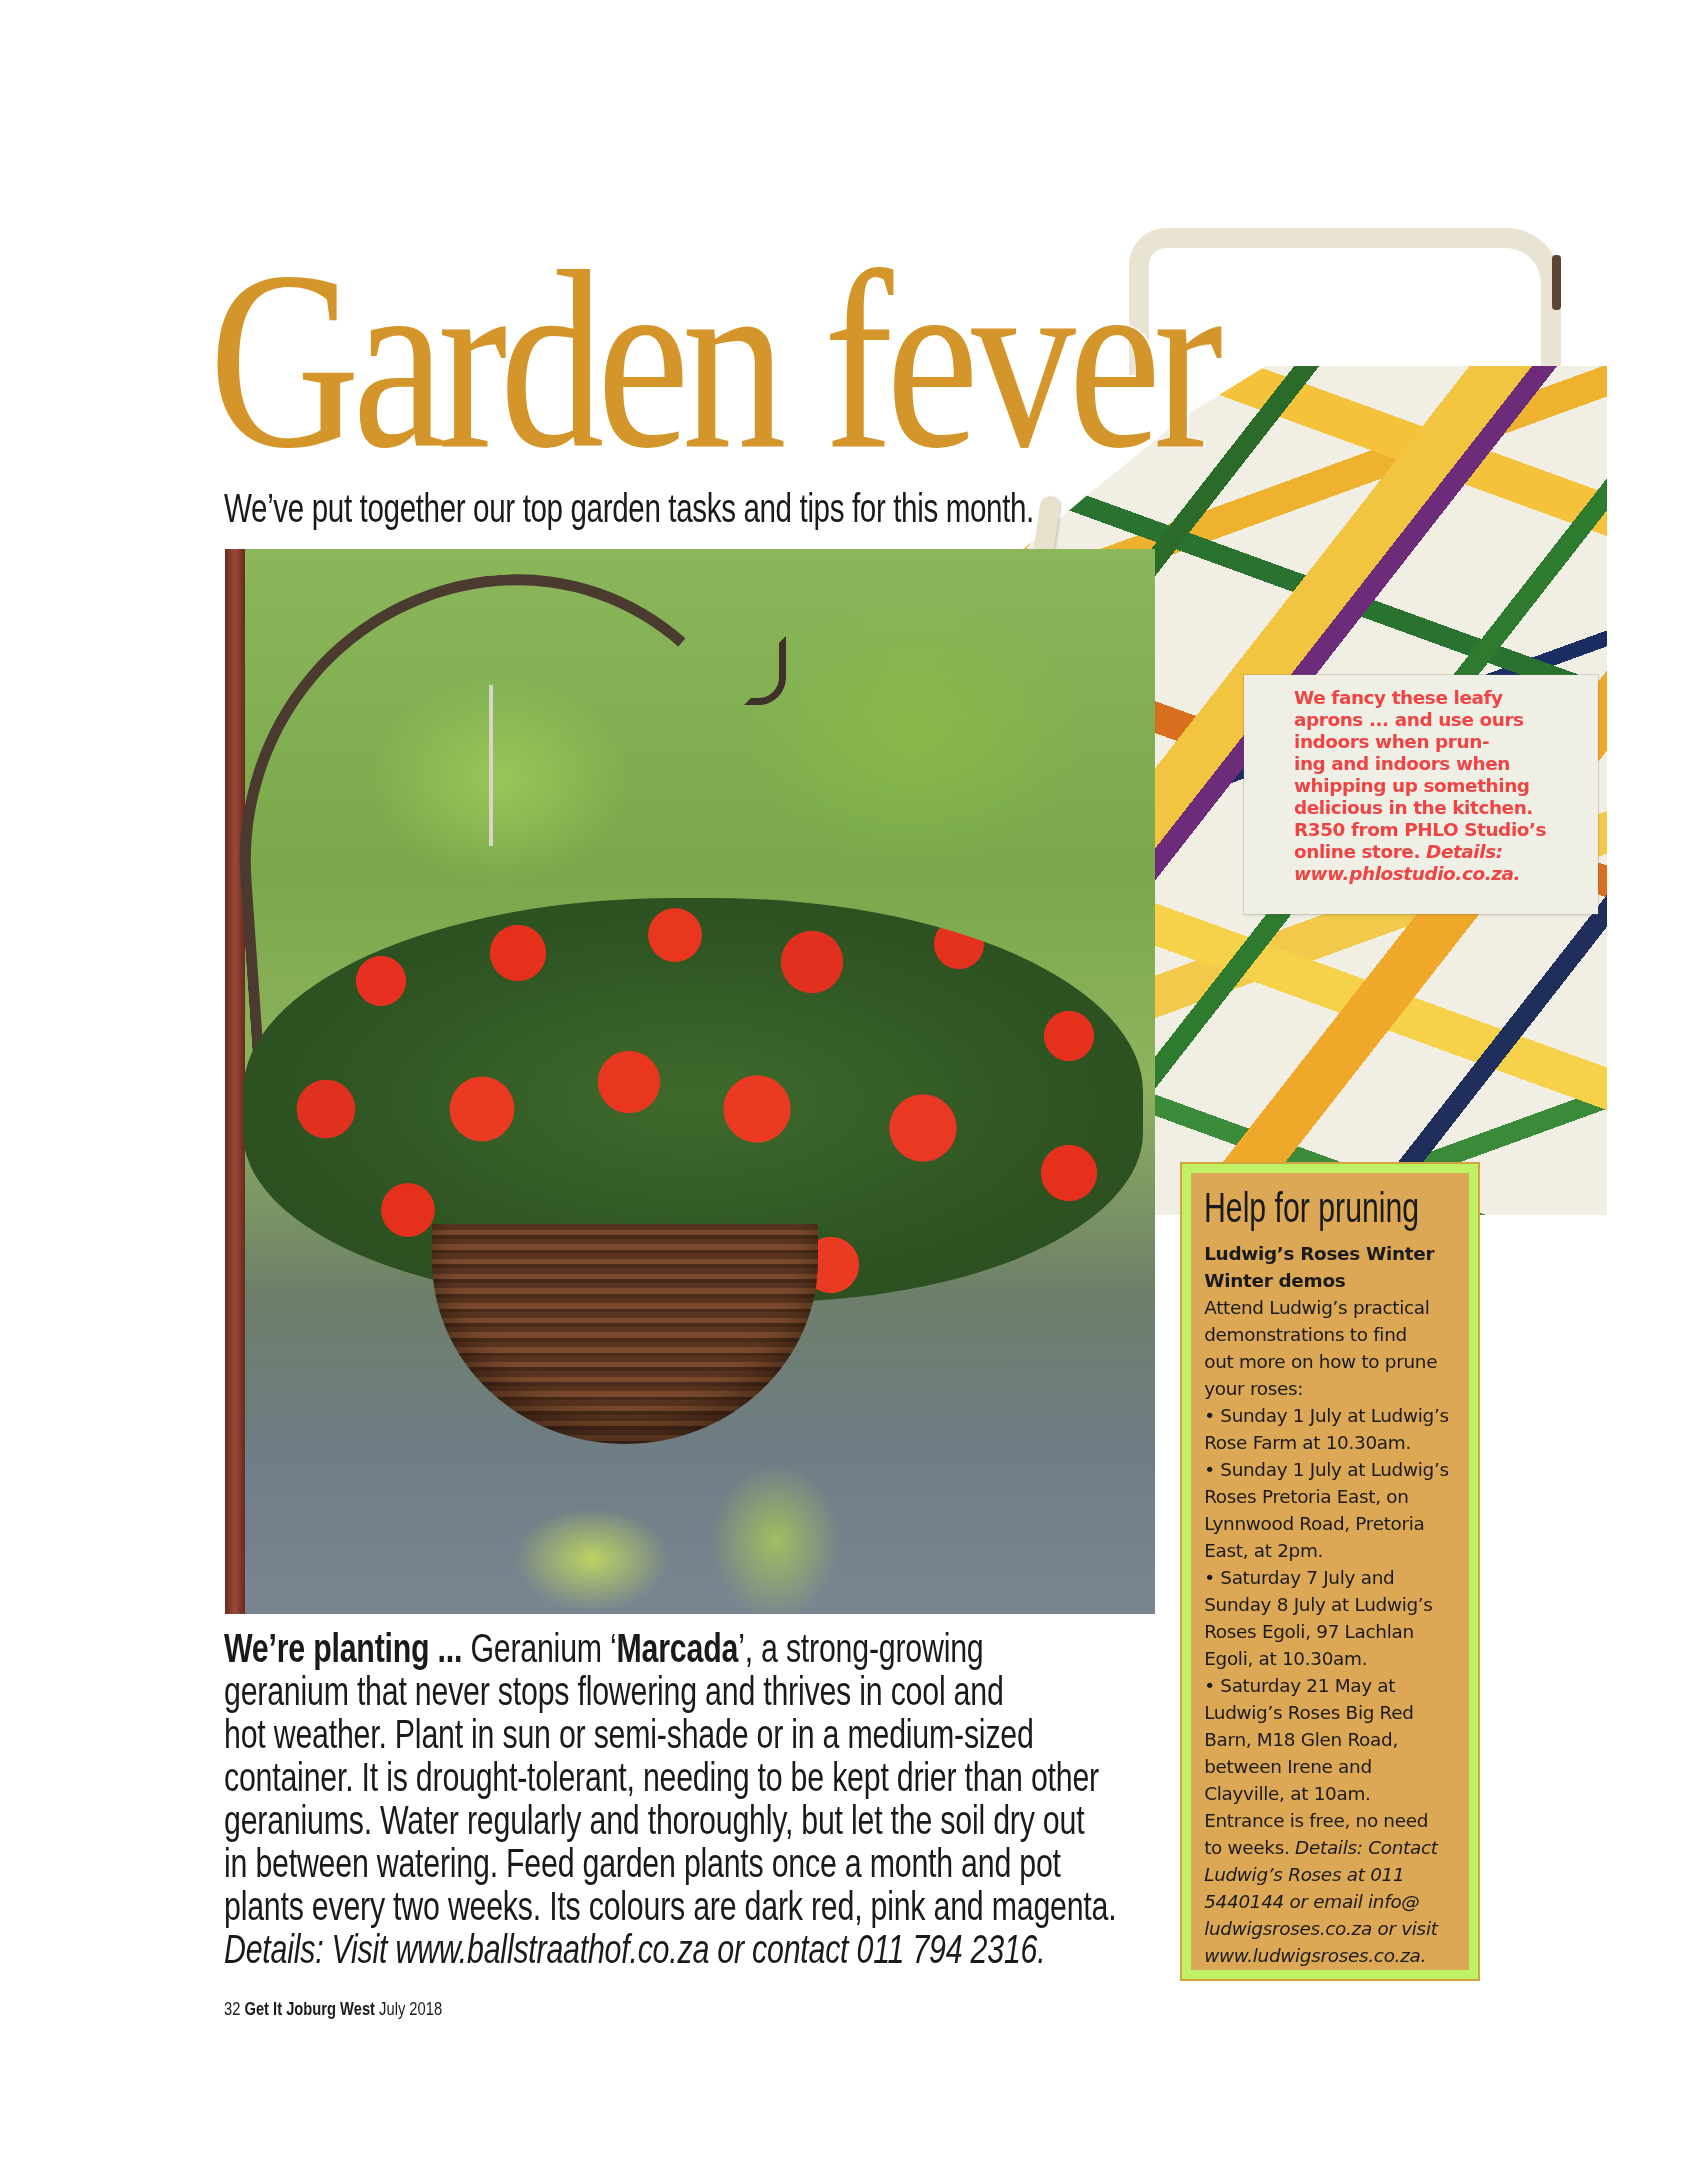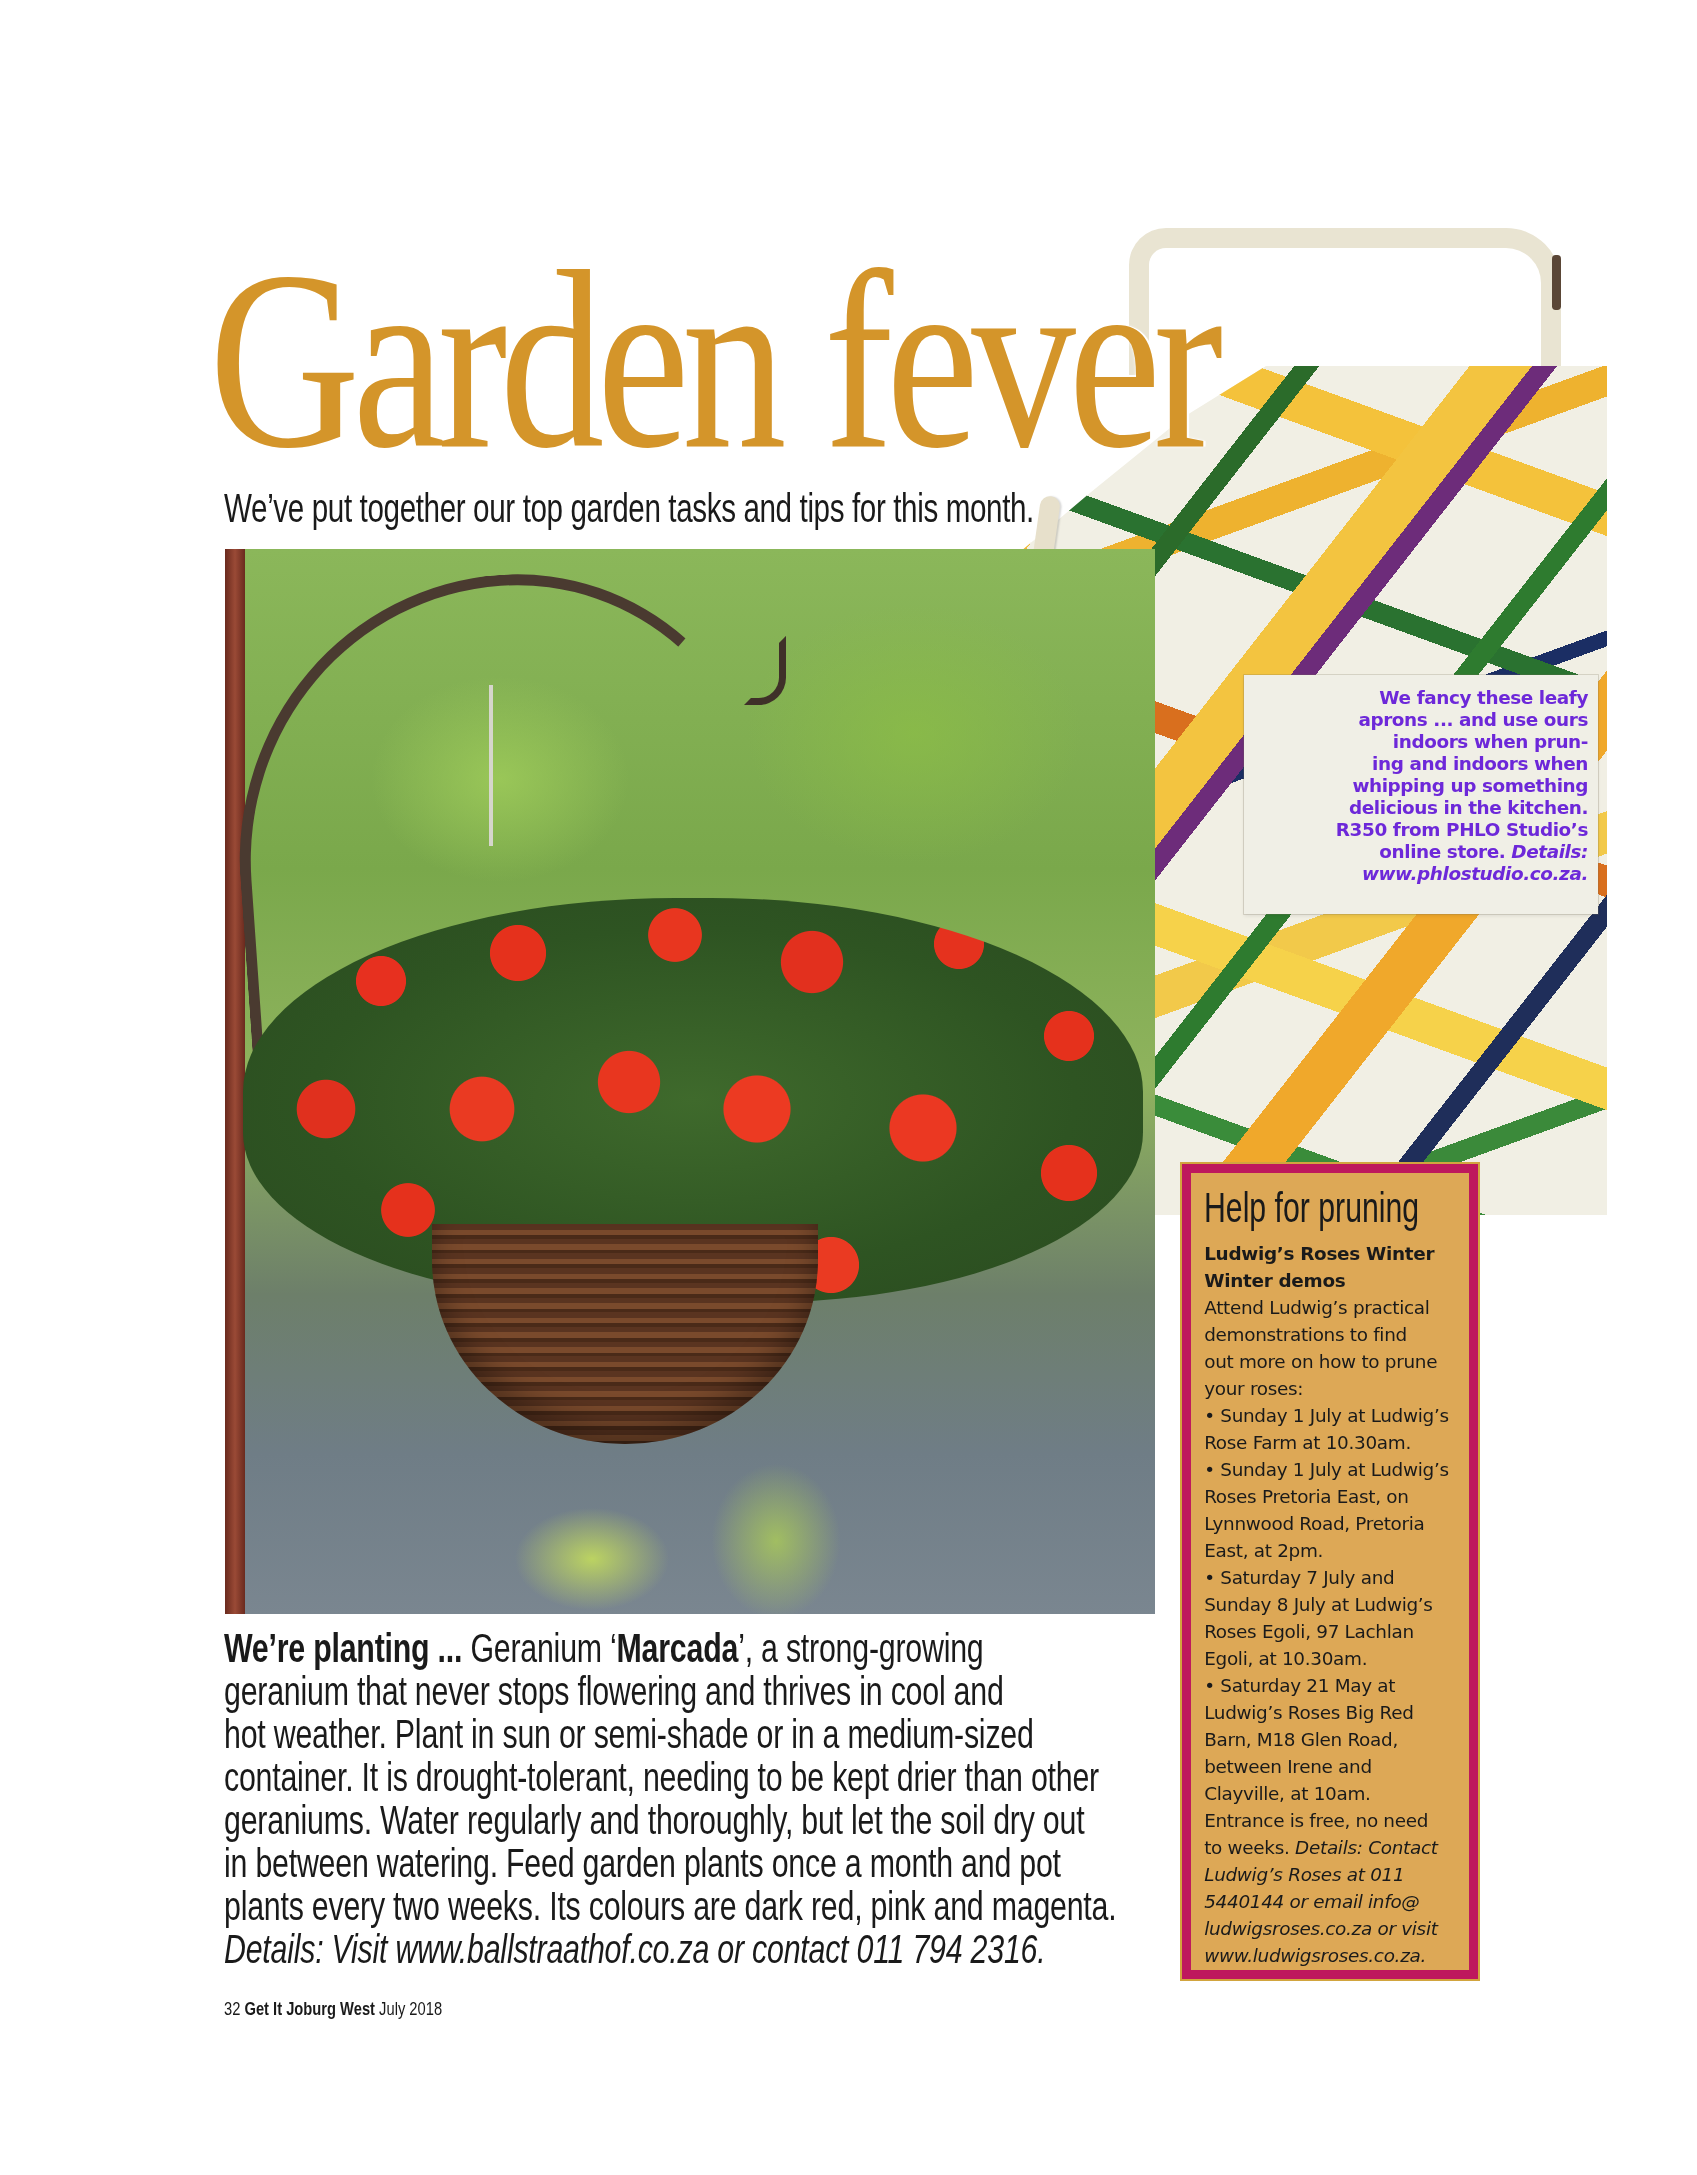--- a/index.html
+++ b/index.html
@@ -14,21 +14,21 @@
   .apron-strap::after { content: ""; position: absolute; right: -20px; top: 7.3px; width: 9.2px; height: 55px; background: #5a4636; border-radius: 3.7px; }
   .apron-body { position: absolute; left: 0; top: 138px; width: 588px; height: 849px;
     clip-path: polygon(42% 0%, 100% 0%, 100% 100%, 6% 100%, 3% 40%, 0% 22%, 12% 15%, 28% 6%);
     background:
       linear-gradient(128deg, transparent 0 8%, #f1b732 8% 12%, transparent 12% 22%, #2b6b2a 22% 24%, transparent 24% 36%, #f3c440 36% 41%, #6d2c7a 41% 43%, transparent 43% 54%, #2e7b2f 54% 56%, transparent 56% 66%, #f0a82b 66% 71%, transparent 71% 80%, #1f2e5a 80% 82%, transparent 82%),
       linear-gradient(20deg, transparent 0 14%, #3a8c3a 14% 16%, transparent 16% 30%, #f6d24a 30% 34%, transparent 34% 50%, #d96f1e 50% 53%, transparent 53% 68%, #2a7230 68% 70%, transparent 70% 84%, #f4c23b 84% 88%, transparent 88%),
       linear-gradient(160deg, transparent 0 20%, #eeb22f 20% 23%, transparent 23% 45%, #1b2e64 45% 46.5%, transparent 46.5% 62%, #f2c94a 62% 66%, transparent 66% 88%, #3b8a3a 88% 90%, transparent 90%),
       #f1efe4; }
   .apron-tie { position: absolute; left: -11px; top: 266px; width: 20px; height: 478px; background: #e7e0cb; border-radius: 11px; transform: rotate(8deg); box-shadow: 1.8px 0 1.8px rgba(0,0,0,0.15); }
   .apron-pocket { position: absolute; left: 225px; top: 447px; width: 354px; height: 239px; background: #f0efe6; box-shadow: 0 0 0 0.9px rgba(120,110,90,0.25), 0 1.8px 3.7px rgba(0,0,0,0.08); }
-  .apron-caption { position: absolute; left: 275px; top: 459px; width: 294px; font-family: "DejaVu Sans", sans-serif; font-weight: bold; font-size: 18.4px; line-height: 22px; color: #6d28d9; letter-spacing: -0.4px; text-align: right; }
+  .apron-caption { position: absolute; left: 275px; top: 459px; width: 294px; font-family: "DejaVu Sans", sans-serif; font-weight: bold; font-size: 18.4px; line-height: 22px; color: #ef4444; letter-spacing: -0.4px; }
   .apron-caption .it { font-style: italic; }
 
   
   .title { position: absolute; left: 209px; top: 241px; margin: 0; font-family: "Liberation Serif", serif; font-weight: normal;
     font-size: 255px; line-height: 239px; color: #d4952a; letter-spacing: -9.2px; transform: scaleX(0.82); transform-origin: left top; white-space: nowrap;
     text-shadow: 0 0 3.7px #fff, 2.8px 0 0 #fff; }
   .subtitle { position: absolute; left: 224px; top: 483px; margin: 0; font-family: "Liberation Sans", sans-serif; font-size: 40px; line-height: 51px; color: #1a1a1a;
     transform: scaleX(0.74); transform-origin: left top; white-space: nowrap; letter-spacing: -0.5px; }
 
   
@@ -66,21 +66,21 @@
 
   
   .body-text { position: absolute; left: 224px; top: 1627px; width: 1276px; font-family: "Liberation Sans", sans-serif; font-size: 41px; line-height: 43px; color: #1a1a1a;
     transform: scaleX(0.74); transform-origin: left top; letter-spacing: -0.3px; }
   .body-text .lead { font-weight: bold; }
   .body-text .bold { font-weight: bold; }
   .body-text .details { font-style: italic; }
   .body-text .line { display: block; white-space: nowrap; }
 
   
-  .prune-box { position: absolute; left: 1180px; top: 1162px; width: 300px; height: 819px; border: 2.8px solid #d2a43e; background: #be185d; box-sizing: border-box; }
+  .prune-box { position: absolute; left: 1180px; top: 1162px; width: 300px; height: 819px; border: 2.8px solid #d2a43e; background: #bef264; box-sizing: border-box; }
   .prune-inner { position: absolute; left: 9.2px; top: 9.2px; right: 9.2px; bottom: 9.2px; background: #dda856; padding: 11px 0 0 13px; box-sizing: border-box; }
   .prune-title { margin: 0; font-family: "Liberation Sans", sans-serif; font-weight: normal; font-size: 42px; line-height: 48px; color: #1a1a1a;
     transform: scaleX(0.72); transform-origin: left top; white-space: nowrap; }
   .prune-text { margin-top: 8px; font-family: "DejaVu Sans", sans-serif; font-size: 18.4px; line-height: 27px; color: #1a1a1a; letter-spacing: -0.3px; }
   .prune-text .ln { display: block; white-space: nowrap; }
   .prune-text .b { font-weight: bold; }
   .prune-text .it { font-style: italic; }
 
   
   .footer { position: absolute; left: 224px; top: 1998px; font-family: "Liberation Sans", sans-serif; font-size: 18.4px; line-height: 22px; color: #1a1a1a; transform: scaleX(0.8); transform-origin: left top; white-space: nowrap; }

